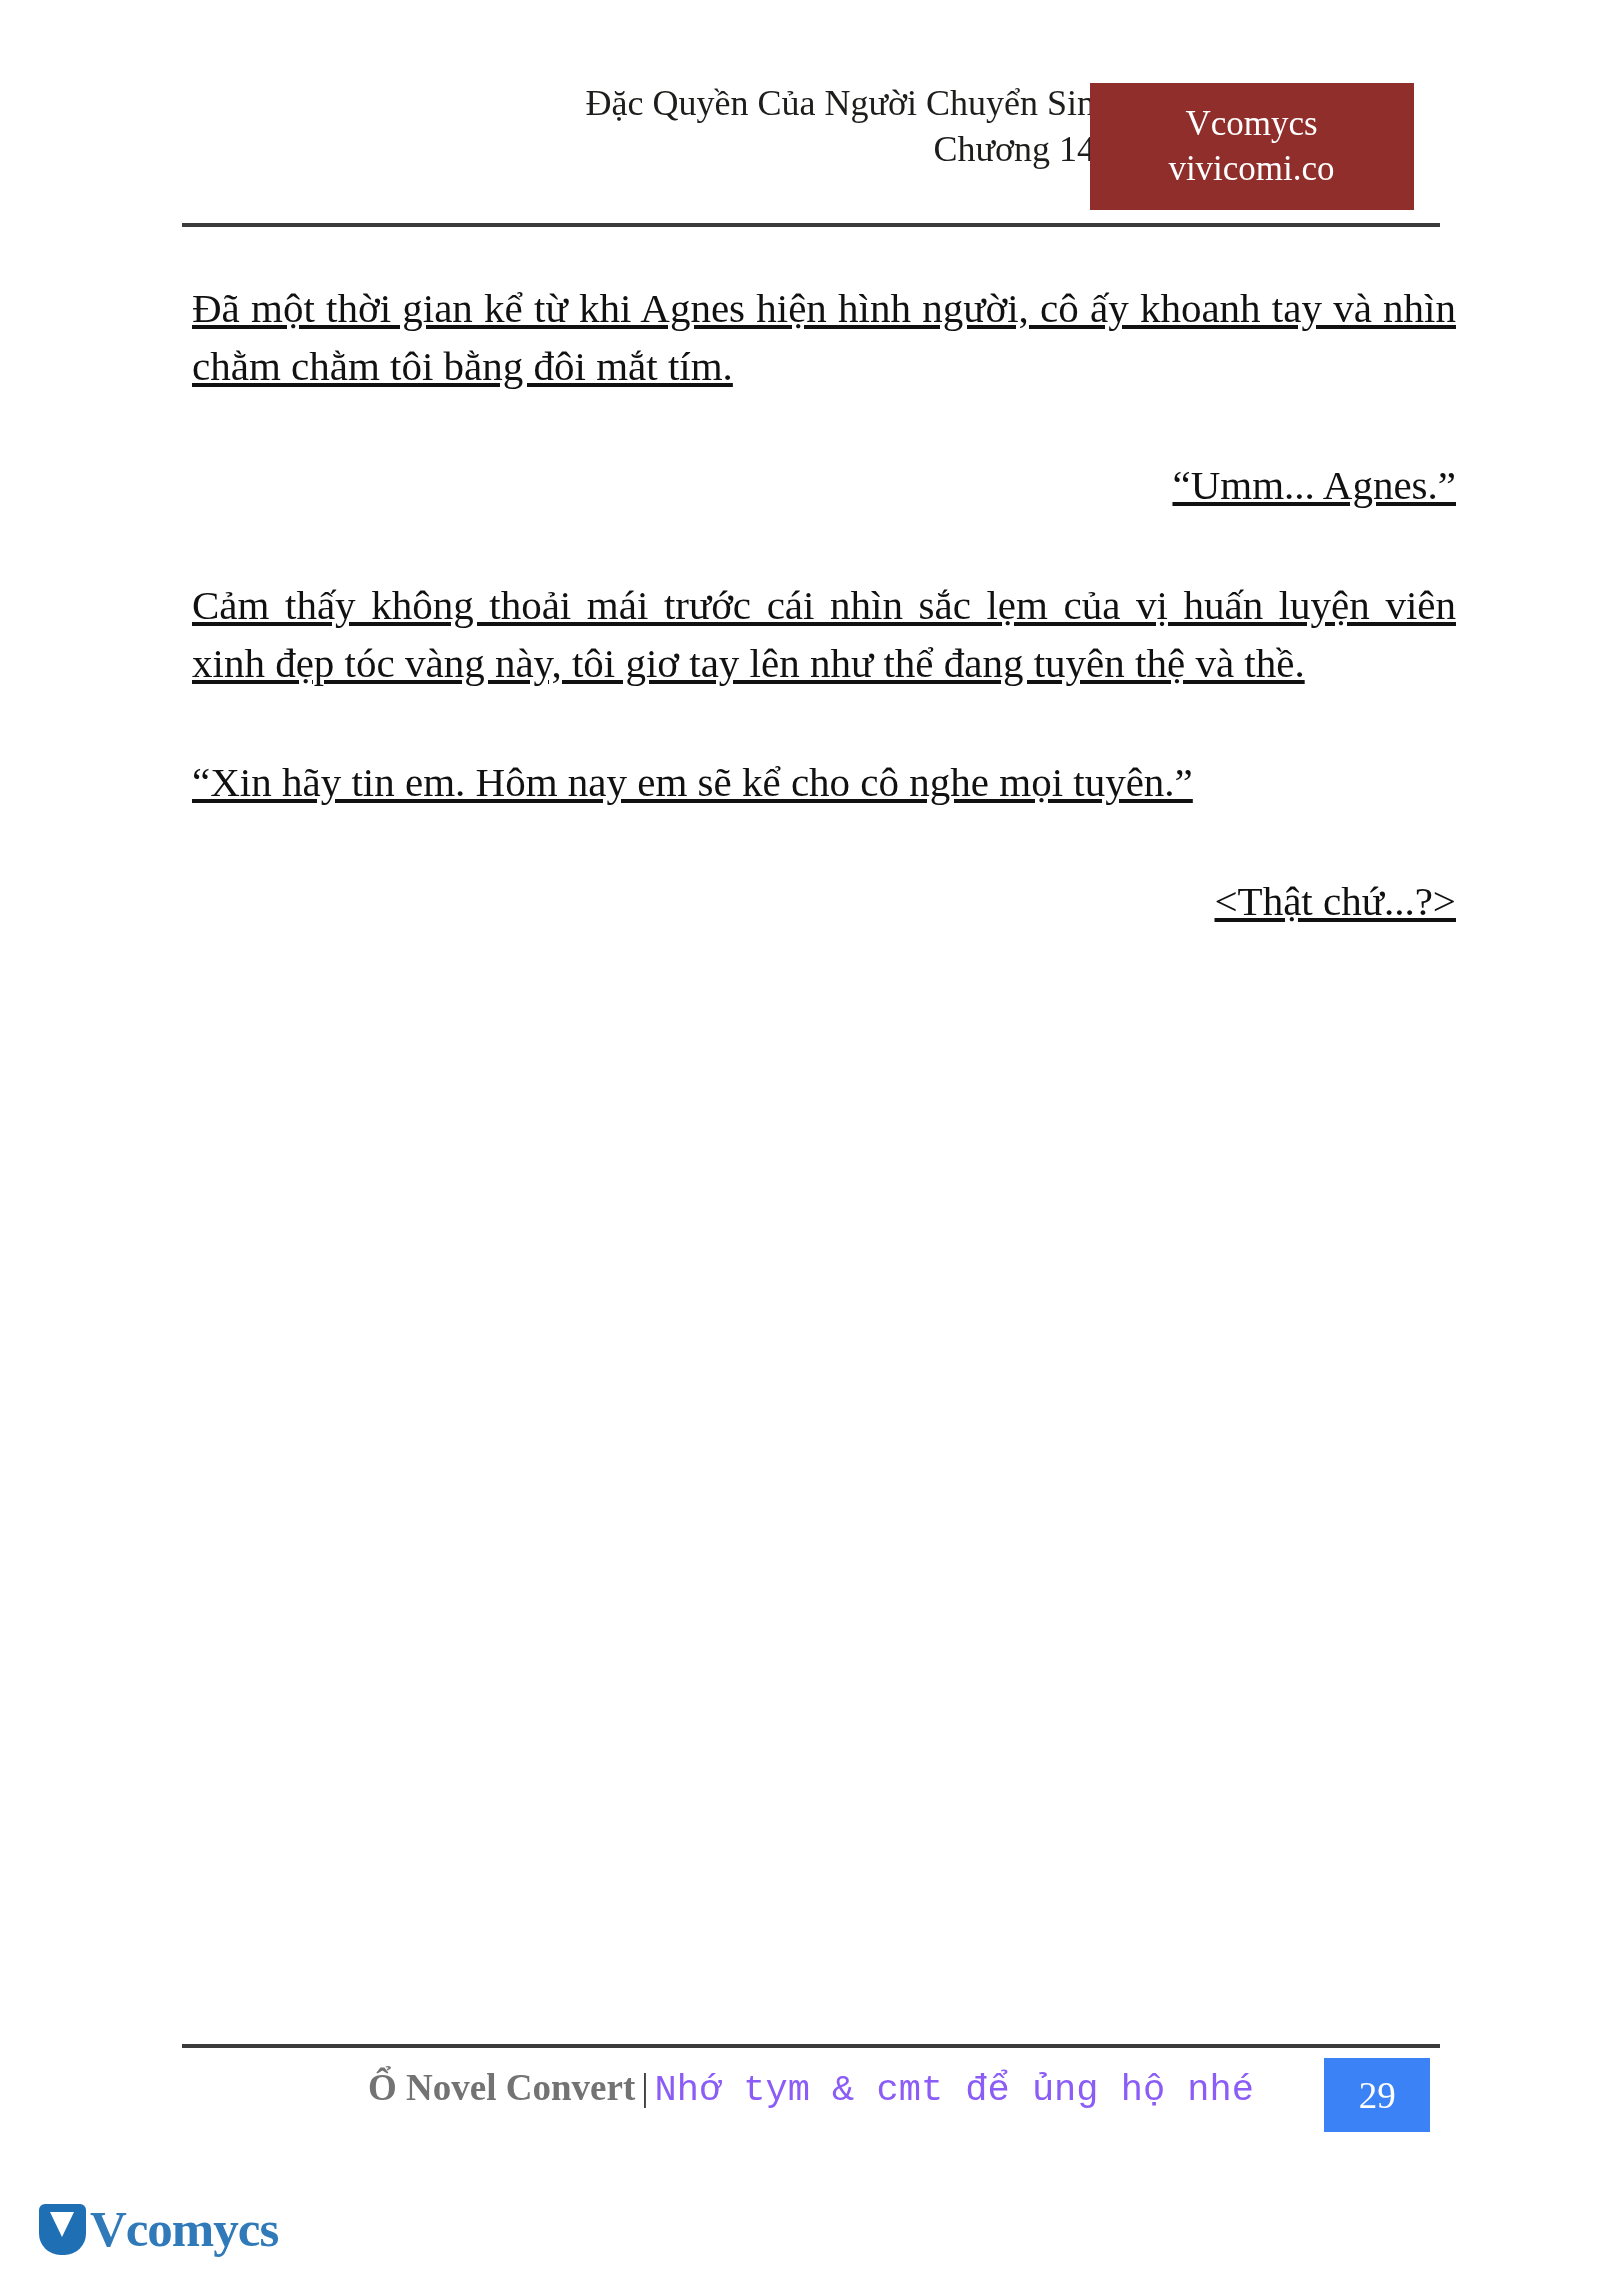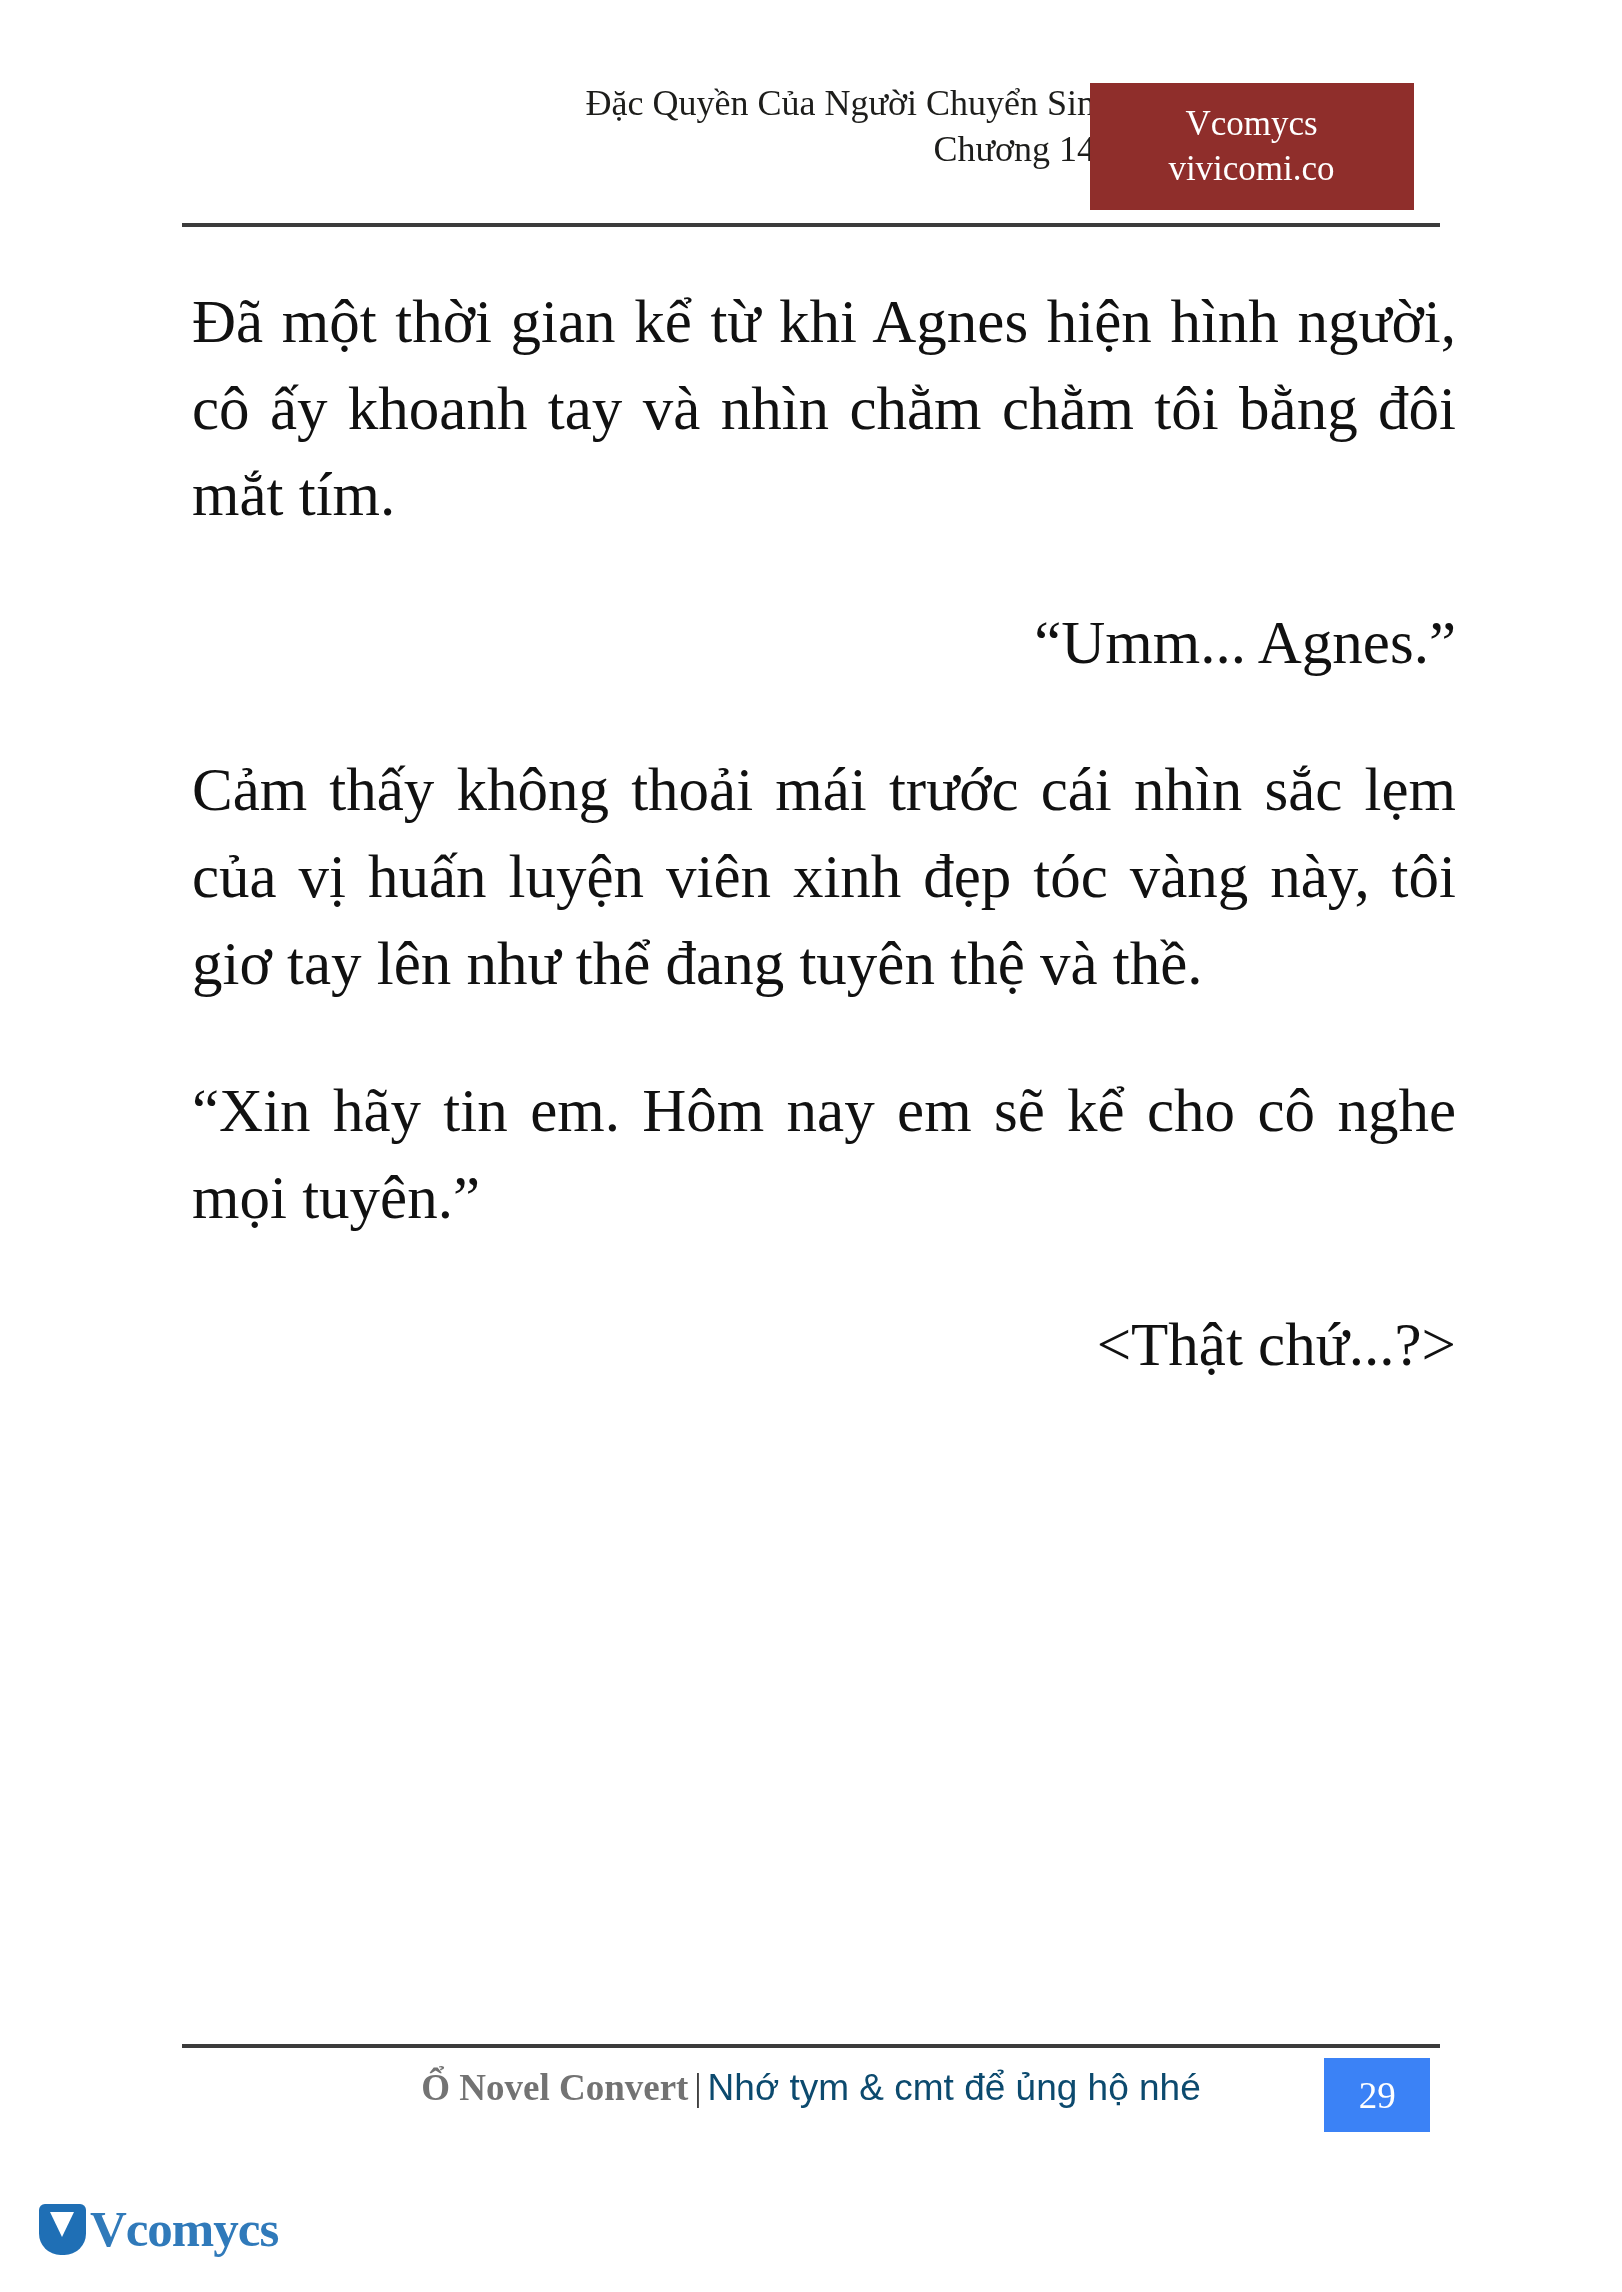--- a/index.html
+++ b/index.html
@@ -74,27 +74,28 @@
 
   
   .content {
     position: absolute;
     left: 192px;
     top: 279px;
     width: 1264px;
   }
   .para {
     font-family: "Liberation Serif", serif;
-    font-size: 61px;
+    font-size: 41px;
     line-height: 1.42;
     color: #141414;
     margin: 0 0 61px 0;
     text-align: justify;
     text-justify: inter-word;
     color: #111111;
+    text-decoration: underline;
   }
   .para.last-short {
     text-align: right;
   }
   .para.short {
     text-align: right;
   }
 
   
   .footer-rule {
@@ -126,23 +127,23 @@
     font-weight: bold;
     color: #737373;
   }
   .footer-sep {
     font-family: "Liberation Serif", serif;
     font-size: 37px;
     color: #3b3b3b;
     padding: 0 5.9px;
   }
   .footer-note {
-    font-family: Liberation Sans, sans-serif;
-    font-size: 37px;
-    color: #0c4a6e;
+    font-family: Liberation Mono, monospace;
+    font-size: 37px;
+    color: #8b5cf6;
   }
   .footer-page {
     position: absolute;
     right: 9.8px;
     top: 0;
     width: 106px;
     height: 74px;
     background: #3b82f6;
     color: #ffffff;
     display: flex;

